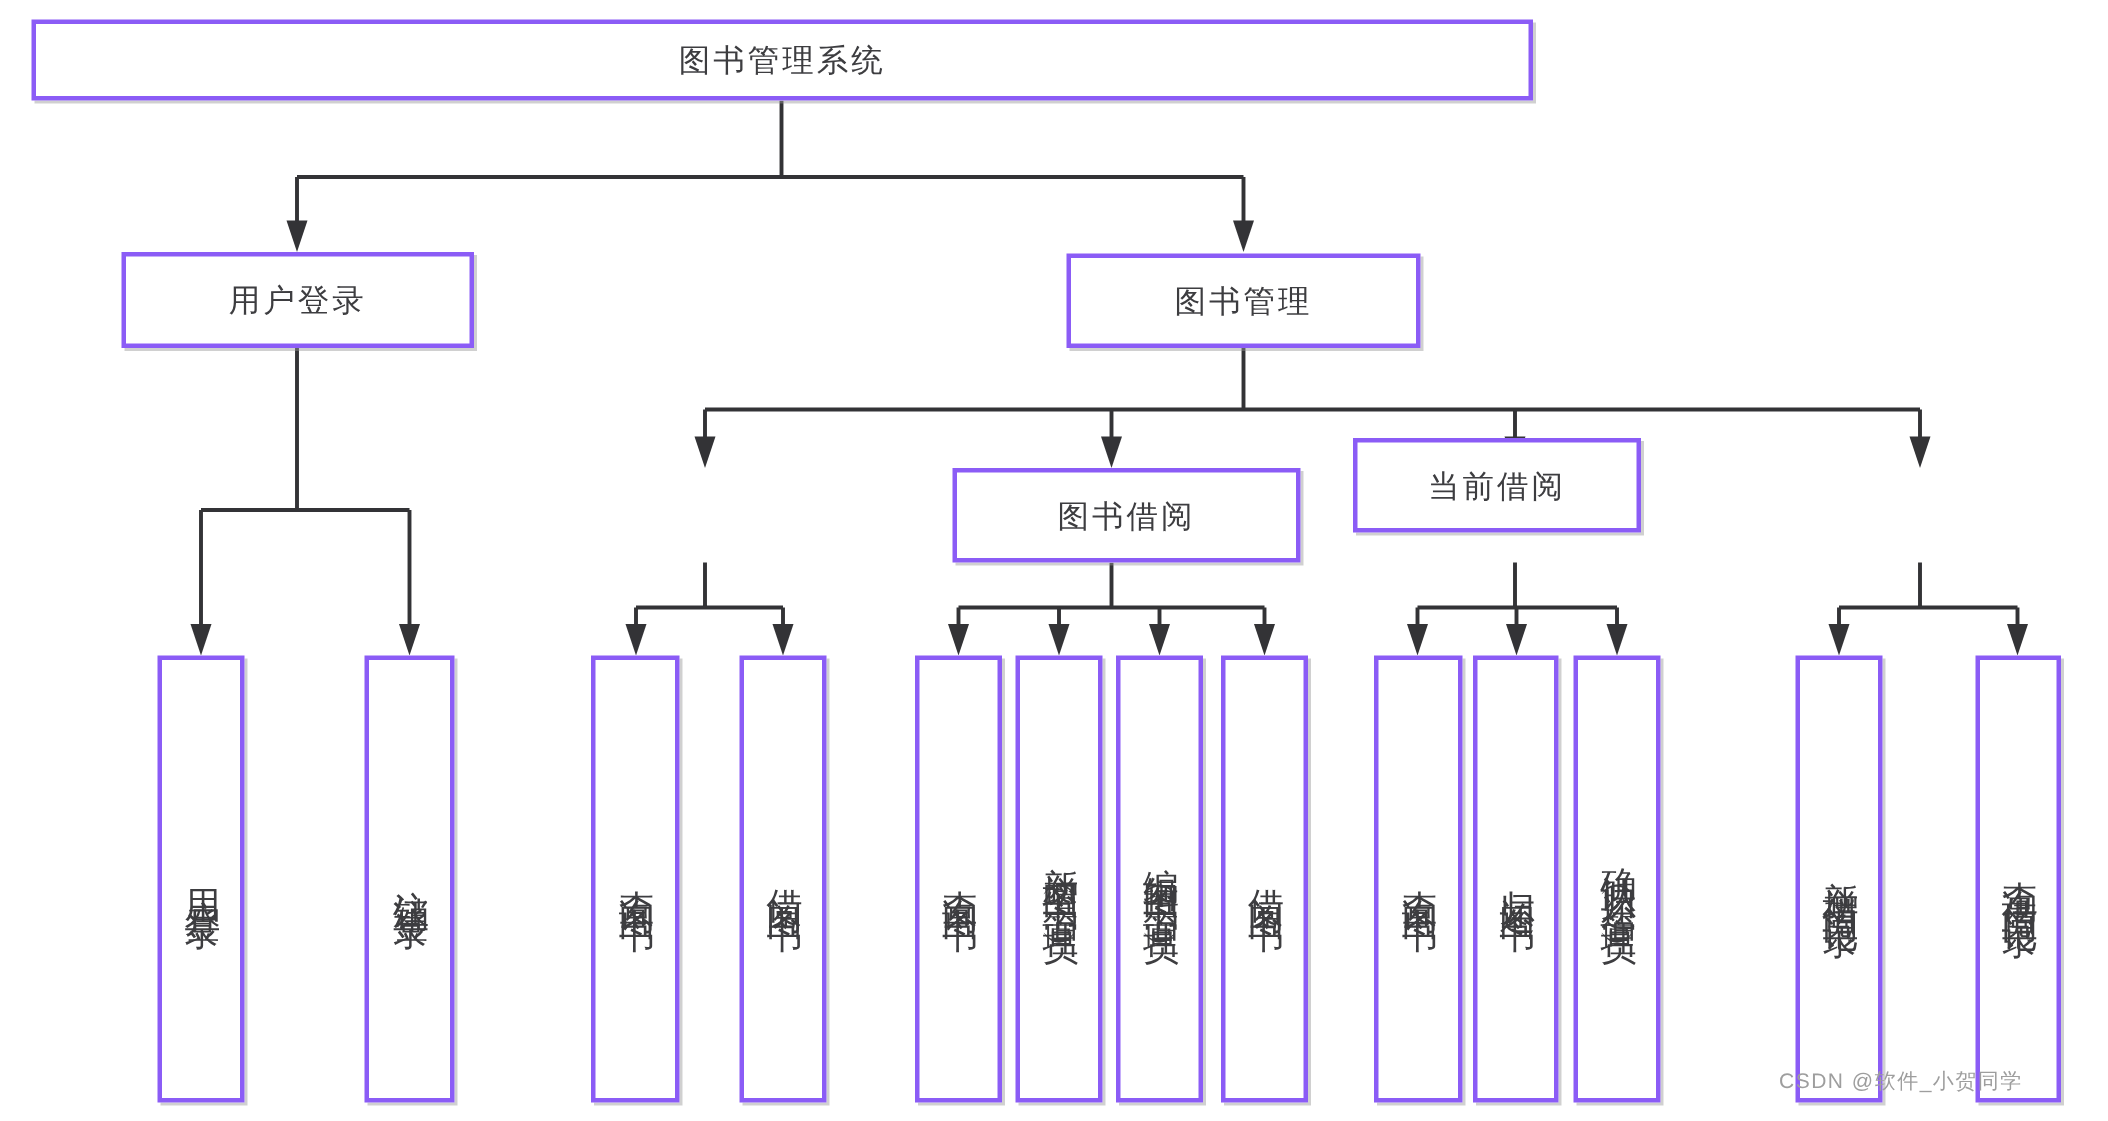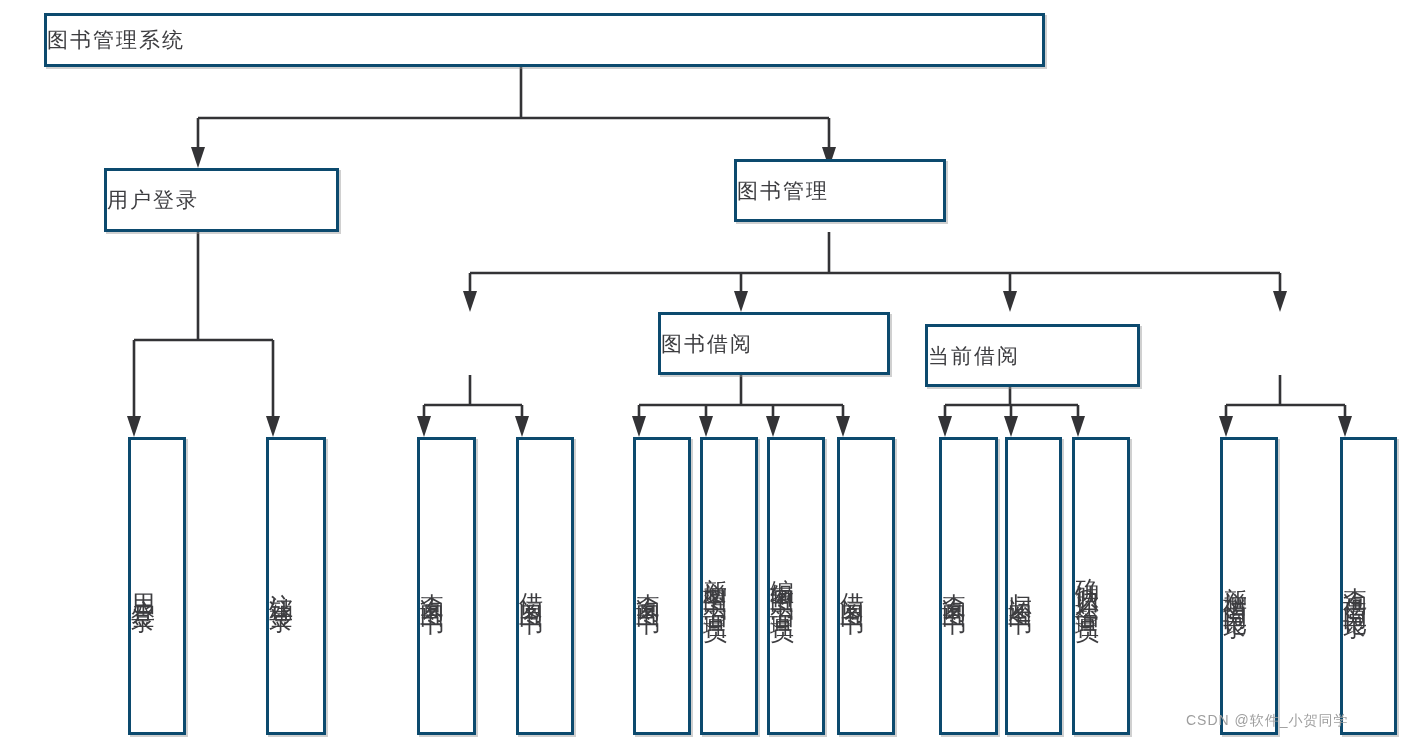--- a/index.html
+++ b/index.html
@@ -7,27 +7,27 @@
     position:relative;
     width:1405px;height:747px;
     background:#ffffff;
     font-family:"Liberation Sans","DejaVu Sans",sans-serif;
     overflow:hidden;
   }
   svg.connectors{position:absolute;left:0;top:0;z-index:1;}
   .box{
     position:absolute;
     box-sizing:border-box;
-    border:3px solid #0c4a6e;
+    border:3px solid #8b5cf6;
     background:#ffffff;
     display:flex;
     align-items:center;
+    justify-content:center;
     z-index:2;
     box-shadow:2px 2px 0 rgba(150,150,150,0.45);
-    margin-left:23px;
   }
   .box .lbl{
     color:#3d3d40;
     font-size:21px;
     letter-spacing:2px;
     white-space:nowrap;
   }
   .box.leaf .lbl{
     writing-mode:vertical-rl;
     font-size:24px;
@@ -90,28 +90,28 @@
     </g>
   </svg>
 
   <div class="box" style="left:21px;top:13px;width:1001px;height:54px">
     <span class="lbl">图书管理系统</span>
   </div>
 
   <div class="box" style="left:81px;top:168px;width:235px;height:64px">
     <span class="lbl">用户登录</span>
   </div>
-  <div class="box" style="left:711px;top:159px;width:212px;height:63px">
+  <div class="box" style="left:711px;top:169px;width:236px;height:63px">
     <span class="lbl">图书管理</span>
   </div>
 
   <div class="box" style="left:635px;top:312px;width:232px;height:63px">
     <span class="lbl">图书借阅</span>
   </div>
-  <div class="box" style="left:902px;top:324px;width:215px;height:63px">
+  <div class="box" style="left:902px;top:292px;width:192px;height:63px">
     <span class="lbl">当前借阅</span>
   </div>
 
   <div class="box leaf" style="left:105px;top:437px;width:58px;height:298px">
     <span class="lbl">用户登录</span>
   </div>
   <div class="box leaf" style="left:243px;top:437px;width:60px;height:298px">
     <span class="lbl">注销登录</span>
   </div>
   <div class="box leaf" style="left:394px;top:437px;width:59px;height:298px">

